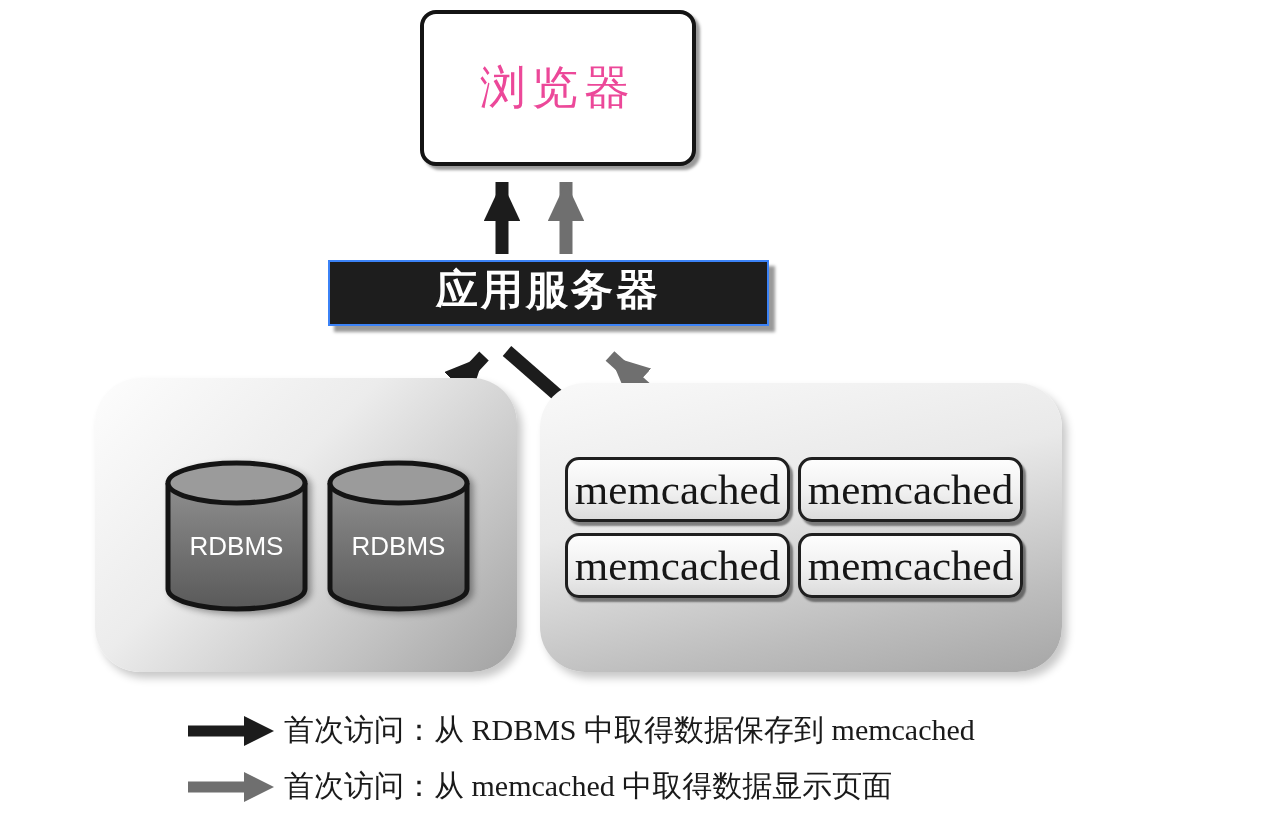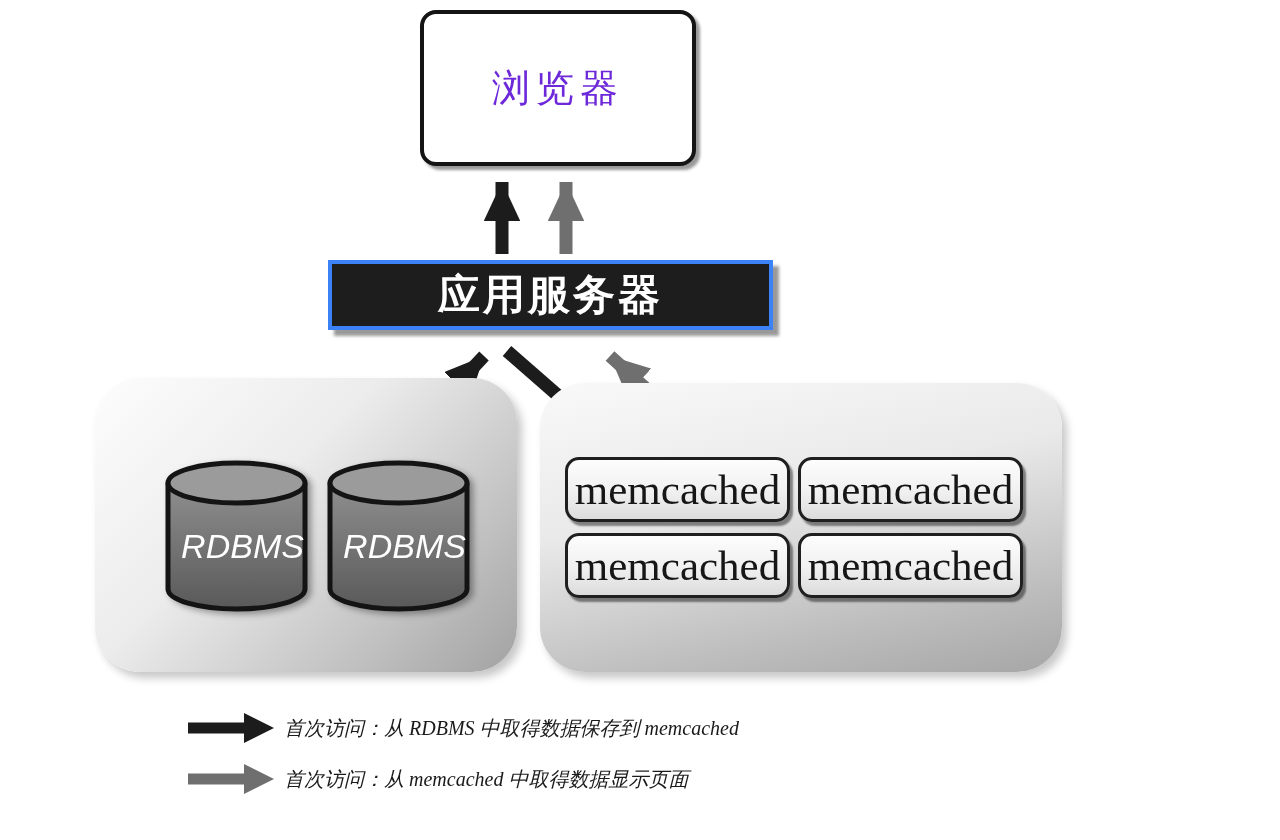--- a/index.html
+++ b/index.html
@@ -23,34 +23,34 @@
     position: absolute;
     left: 420px; top: 10px;
     width: 268px; height: 148px;
     background: #ffffff;
     border: 4px solid #141414;
     border-radius: 16px;
     box-shadow: 4px 4px 3px rgba(0,0,0,0.40);
     display: flex; align-items: center; justify-content: center;
   }
   .browser-box span {
-    font-size: 38px;
+    font-size: 46px;
     letter-spacing: 6px;
-    color: #6d28d9;
+    color: #ec4899;
   }
 
   
   .app-bar {
     position: absolute;
     left: 328px; top: 260px;
     width: 437px; height: 62px;
     background: #1d1d1d;
-    border: 4px solid #3b82f6;
+    border: 2px solid #3b82f6;
     box-shadow: 6px 6px 3px rgba(0,0,0,0.40);
-    display: flex; align-items: center; justify-content: center;
+    display: flex; justify-content: center;
   }
   .app-bar span {
     font-family: "Liberation Sans", "DejaVu Sans", sans-serif;
     font-weight: bold;
     font-size: 42px;
     letter-spacing: 3px;
     color: #ffffff;
   }
 
   
@@ -71,26 +71,25 @@
   }
 
   
   .cylinder {
     position: absolute;
     width: 147px; height: 158px;
   }
   .cylinder svg { filter: drop-shadow(4px 3px 3px rgba(0,0,0,0.35)); }
   .cyl-label {
     position: absolute;
-    left: 6px; top: 26px; width: 147px; height: 126px;
+    left: 0; top: 26px; width: 147px; height: 126px;
     display: flex; align-items: center; justify-content: center;
     font-family: "Liberation Sans", "DejaVu Sans", sans-serif;
-    font-size: 34px;
+    font-size: 26px;
     color: #ffffff;
-    font-style: italic;
   }
 
   
   .cache-box {
     position: absolute;
     width: 219px; height: 59px;
     background: linear-gradient(180deg, #fdfdfd 0%, #f0f0f0 55%, #dcdcdc 100%);
     border: 3px solid #1f1f1f;
     border-radius: 14px;
     box-shadow: 3px 4px 2px rgba(0,0,0,0.45);
@@ -108,23 +107,22 @@
   }
   .legend-row {
     display: flex;
     align-items: center;
     gap: 8px;
     margin-bottom: 15px;
     white-space: nowrap;
   }
   .legend-row svg { flex: 0 0 auto; }
   .legend-row span {
-    font-size: 20px;
+    font-size: 30px;
     color: #1a1a1a;
-    font-style: italic;
   }
 </style>
 </head>
 <body>
 
 <div class="canvas">
 
   <svg class="overlay" viewBox="0 0 1280 840">
     <defs>
       <marker id="headB" markerWidth="3" markerHeight="2.8" refX="3" refY="1.4" orient="auto" markerUnits="strokeWidth">

